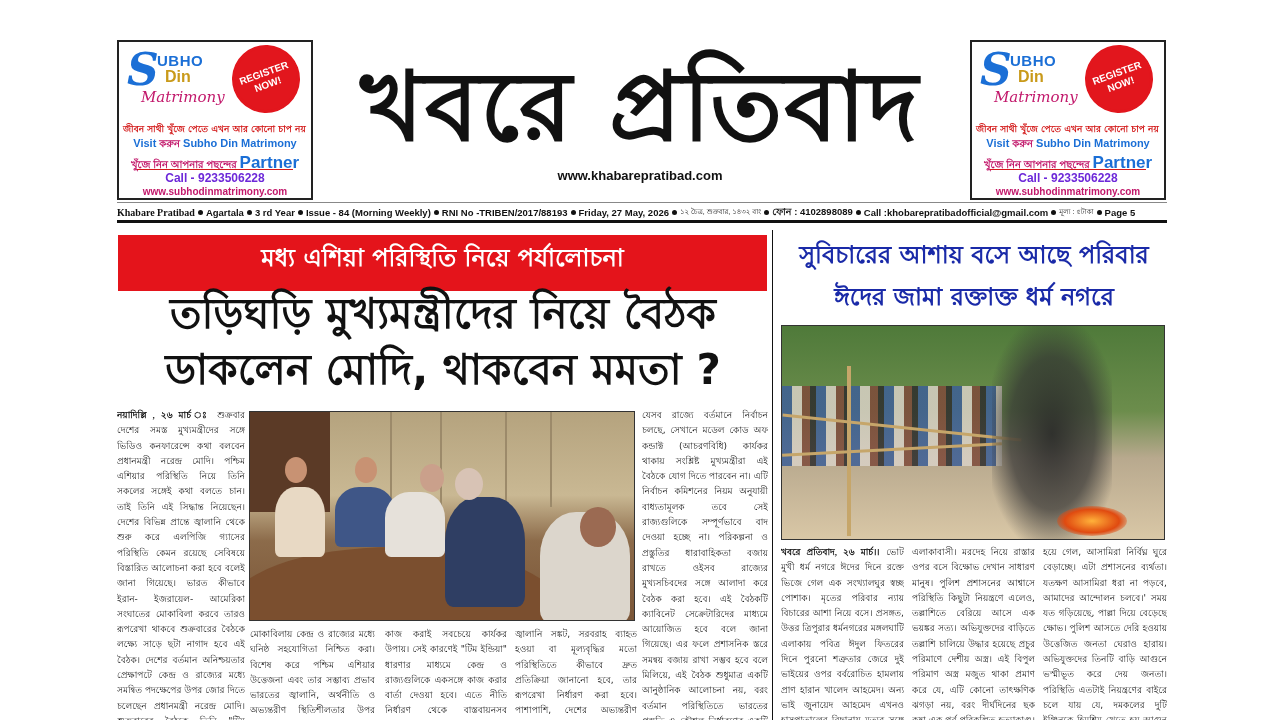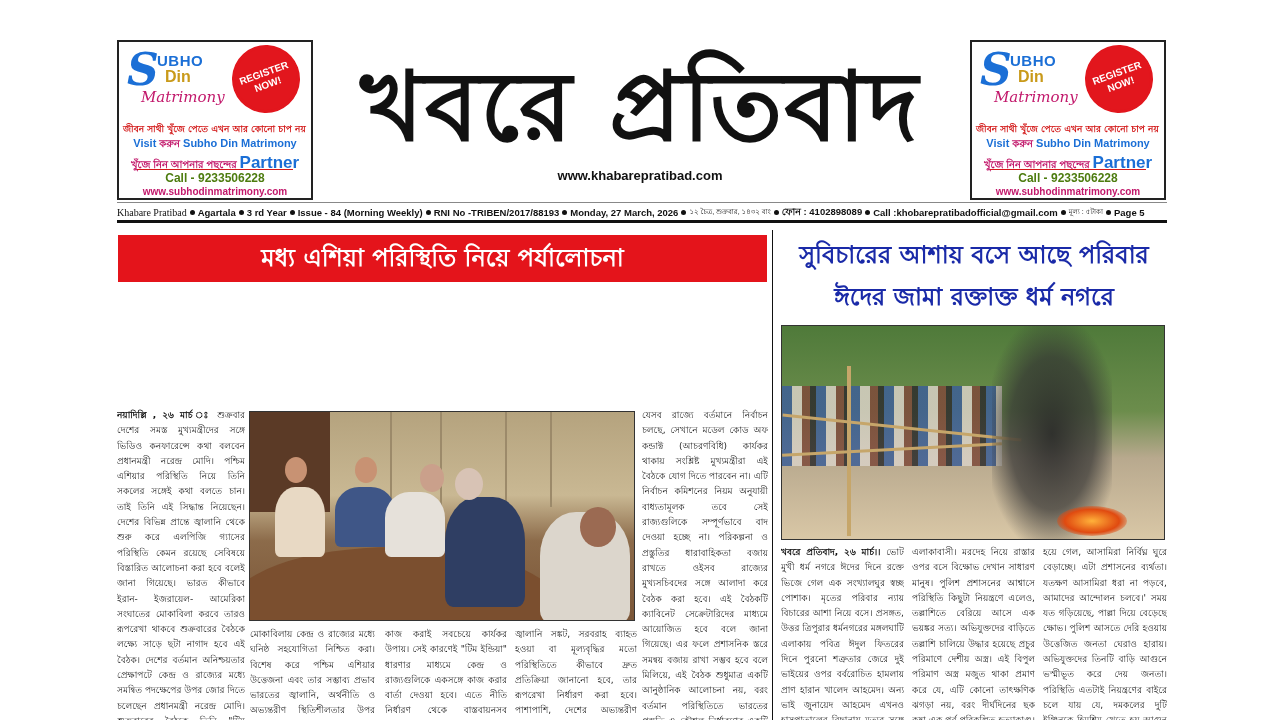--- a/index.html
+++ b/index.html
@@ -14,40 +14,40 @@
   .ad .logo .subho { position: absolute; left: 30px; top: 4px; font: bold 15px "Liberation Sans", sans-serif; color: #1b6fd6; letter-spacing: 0.5px; }
   .ad .logo .din { position: absolute; left: 38px; top: 20px; font: bold 16px "Liberation Sans", sans-serif; color: #c99a1a; }
   .ad .logo .matri { position: absolute; left: 14px; top: 40px; font: italic 15px "DejaVu Serif", serif; color: #c2186b; }
   .ad .badge { position: absolute; right: 14px; top: 6px; width: 62px; height: 62px; border-radius: 50%; background: #e2161d; color: #fff; display: flex; align-items: center; justify-content: center; text-align: center; font: bold 10px "Liberation Sans", sans-serif; line-height: 12px; transform: rotate(-20deg); box-shadow: 0 0 0 3px #e2161d; }
   .ad .line1 { position: absolute; left: 4px; right: 4px; top: 80px; text-align: left; font: bold 9px "DejaVu Sans", sans-serif; color: #d31a1a; white-space: nowrap; }
   .ad .line2 { position: absolute; left: 4px; right: 4px; top: 94px; text-align: center; font: bold 11px "Liberation Sans", sans-serif; color: #1b6fd6; white-space: nowrap; }
   .ad .line2 .bn { color: #c2186b; font-size: 10px; }
   .ad .line3 { position: absolute; left: 4px; right: 4px; top: 111px; text-align: center; font: bold 10px "Liberation Sans", sans-serif; color: #c2186b; white-space: nowrap; }
   .ad .line3 .en { color: #1b6fd6; font-size: 17px; }
   .ad .sep { position: absolute; left: 18px; right: 18px; top: 127px; height: 1px; background: #d31a1a; }
-  .ad .call { position: absolute; left: 0; right: 0; top: 129px; text-align: center; font: bold 12px "Liberation Sans", sans-serif; color: #4d7c0f; }
+  .ad .call { position: absolute; left: 0; right: 0; top: 129px; text-align: center; font: bold 12px "Liberation Sans", sans-serif; color: #6d28d9; }
   .ad .web { position: absolute; left: 0; right: 0; top: 144px; text-align: center; font: bold 10px "Liberation Sans", sans-serif; color: #c2186b; }
 
   .masthead { position: absolute; left: 320px; top: 42px; width: 640px; height: 130px; text-align: center; font: bold 96px "DejaVu Serif", serif; line-height: 130px; color: #111; letter-spacing: 2px; white-space: nowrap; }
   .site-url { position: absolute; left: 320px; top: 168px; width: 640px; text-align: center; font: bold 13px "Liberation Sans", sans-serif; color: #111; }
 
   .dateline-top { position: absolute; left: 117px; top: 202px; width: 1050px; height: 1px; background: #888; }
   .dateline { position: absolute; left: 117px; top: 205px; width: 1050px; height: 14px; font: bold 9.5px "Liberation Sans", sans-serif; white-space: nowrap; overflow: hidden; display: flex; align-items: center; }
   .dateline .it { padding-right: 3px; }
-  .dateline .it.serif { font-family: "Liberation Serif", serif; font-weight: normal; font-size: 10px; }
+  .dateline .it.serif { font-family: "Liberation Serif", serif; font-weight: bold; font-size: 10px; }
   .dateline .it.small { font-size: 7px; font-weight: normal; }
   .dateline .dot { display: inline-block; width: 5px; height: 5px; border-radius: 50%; background: #111; margin-right: 3px; }
   .dateline-bottom { position: absolute; left: 117px; top: 220px; width: 1050px; height: 3px; background: #111; }
 
-  .kicker { position: absolute; left: 118px; top: 235px; width: 649px; height: 47px; background: #e4141b; color: #fff; text-align: center; font: bold 24px "DejaVu Sans", sans-serif; line-height: 47px; white-space: nowrap; overflow: hidden; }
+  .kicker { position: absolute; left: 118px; top: 235px; width: 649px; height: 56px; background: #e4141b; color: #fff; text-align: center; font: bold 24px "DejaVu Sans", sans-serif; line-height: 47px; white-space: nowrap; overflow: hidden; }
   .headline { position: absolute; left: 117px; top: 286px; width: 652px; text-align: center; font: bold 42px "DejaVu Sans", sans-serif; line-height: 56px; color: #111; white-space: nowrap; }
   .col-rule { position: absolute; left: 772px; top: 230px; width: 1px; height: 490px; background: #111; }
 
   .body-text { position: absolute; font: 9px "DejaVu Sans", sans-serif; line-height: 15.3px; color: #222; text-align: justify; overflow: hidden; }
-  .body-text .lead { font-weight: bold; color: #111; }
+  .body-text .lead { font-weight: bold; color: #111; font-family: Liberation Serif, serif; }
 
   .photo1 { position: absolute; left: 249px; top: 411px; width: 386px; height: 210px; border: 1px solid #333; overflow: hidden; background: linear-gradient(180deg, #b5a37e 0%, #c9b893 40%, #8c6b4a 62%, #7a5537 100%); }
   .photo1 .wall { position: absolute; left: 0; top: 0; width: 80px; height: 100px; background: #5b3a26; }
   .photo1 .panel { position: absolute; top: 0; width: 2px; height: 95px; background: #9c8a6a; }
   .photo1 .table { position: absolute; left: -20px; top: 135px; width: 330px; height: 120px; border-radius: 50% 50% 0 0; background: #7b4f2f; }
   .photo1 .person { position: absolute; border-radius: 40% 40% 10% 10%; }
   .photo1 .head { position: absolute; border-radius: 50%; background: #c89273; }
 
   .headline2 { position: absolute; left: 778px; top: 234px; width: 392px; text-align: center; font: bold 24px "DejaVu Sans", sans-serif; line-height: 42px; color: #1a2aa8; white-space: nowrap; }
 
@@ -114,36 +114,38 @@
   <span class="it serif">Khabare Pratibad</span>
   <span class="dot"></span>
   <span class="it">Agartala</span>
   <span class="dot"></span>
   <span class="it">3 rd Year</span>
   <span class="dot"></span>
   <span class="it">Issue - 84 (Morning Weekly)</span>
   <span class="dot"></span>
   <span class="it">RNI  No -TRIBEN/2017/88193</span>
   <span class="dot"></span>
-  <span class="it">Monday, 27 March, 2026</span>
+  <span class="it">Friday, 27 May, 2026</span>
   <span class="dot"></span>
   <span class="it small">১২ চৈত্র, শুক্রবার, ১৪৩২ বাং</span>
   <span class="dot"></span>
   <span class="it">ফোন : 4102898089</span>
   <span class="dot"></span>
   <span class="it">Call :khobarepratibadofficial@gmail.com</span>
   <span class="dot"></span>
   <span class="it small">মূল্য : ৫টাকা</span>
   <span class="dot"></span>
   <span class="it">Page 5</span>
 </div>
 <div class="dateline-bottom"></div>
 
 <div class="kicker">মধ্য এশিয়া পরিস্থিতি নিয়ে পর্যালোচনা</div>
 <div class="headline">
+  <div>তড়িঘড়ি মুখ্যমন্ত্রীদের নিয়ে বৈঠক</div>
+  <div>ডাকলেন মোদি, থাকবেন মমতা ?</div>
 </div>
 
 <div class="body-text" style="left:117px; top:408px; width:128px; height:312px;">
   <span class="lead">নয়াদিল্লি , ২৬ মার্চ ঃ</span><span> শুক্রবার দেশের সমস্ত মুখ্যমন্ত্রীদের সঙ্গে ভিডিও কনফারেন্সে কথা বলবেন প্রধানমন্ত্রী নরেন্দ্র মোদি। পশ্চিম এশিয়ার পরিস্থিতি নিয়ে তিনি সকলের সঙ্গেই কথা বলতে চান। তাই তিনি এই সিদ্ধান্ত নিয়েছেন। দেশের বিভিন্ন প্রান্তে জ্বালানি থেকে শুরু করে এলপিজি গ্যাসের পরিস্থিতি কেমন রয়েছে সেবিষয়ে বিস্তারিত আলোচনা করা হবে বলেই জানা গিয়েছে। ভারত কীভাবে ইরান- ইজরায়েল- আমেরিকা সংঘাতের মোকাবিলা করবে তারও রূপরেখা থাকবে শুক্রবারের বৈঠকে লক্ষ্যে সাড়ে ছটা নাগাদ হবে এই বৈঠক। দেশের বর্তমান অনিশ্চয়তার প্রেক্ষাপটে কেন্দ্র ও রাজ্যের মধ্যে সমন্বিত পদক্ষেপের উপর জোর দিতে চলেছেন প্রধানমন্ত্রী নরেন্দ্র মোদি। শুক্রবারের বৈঠকে তিনি "টিম ইন্ডিয়া"র চেতনার কথা তুলে ধরে</span>
 </div>
 
 <div class="photo1">
   <div class="wall"></div>
   <div class="panel" style="left:140px;"></div>
   <div class="panel" style="left:190px;"></div>

